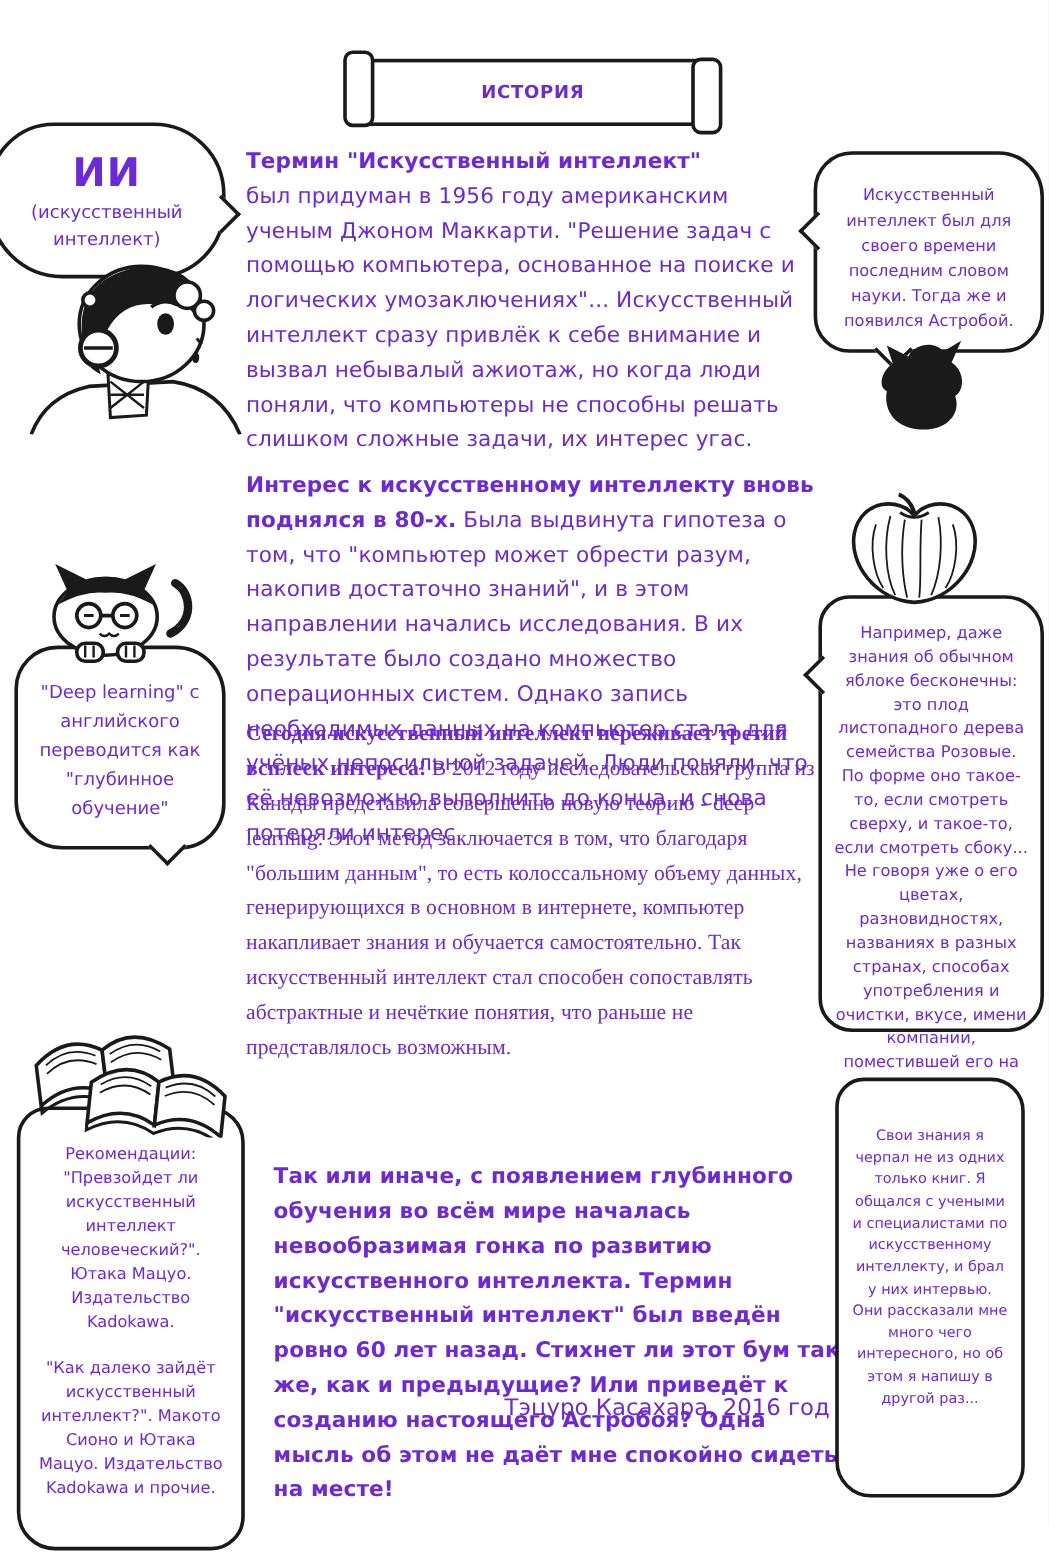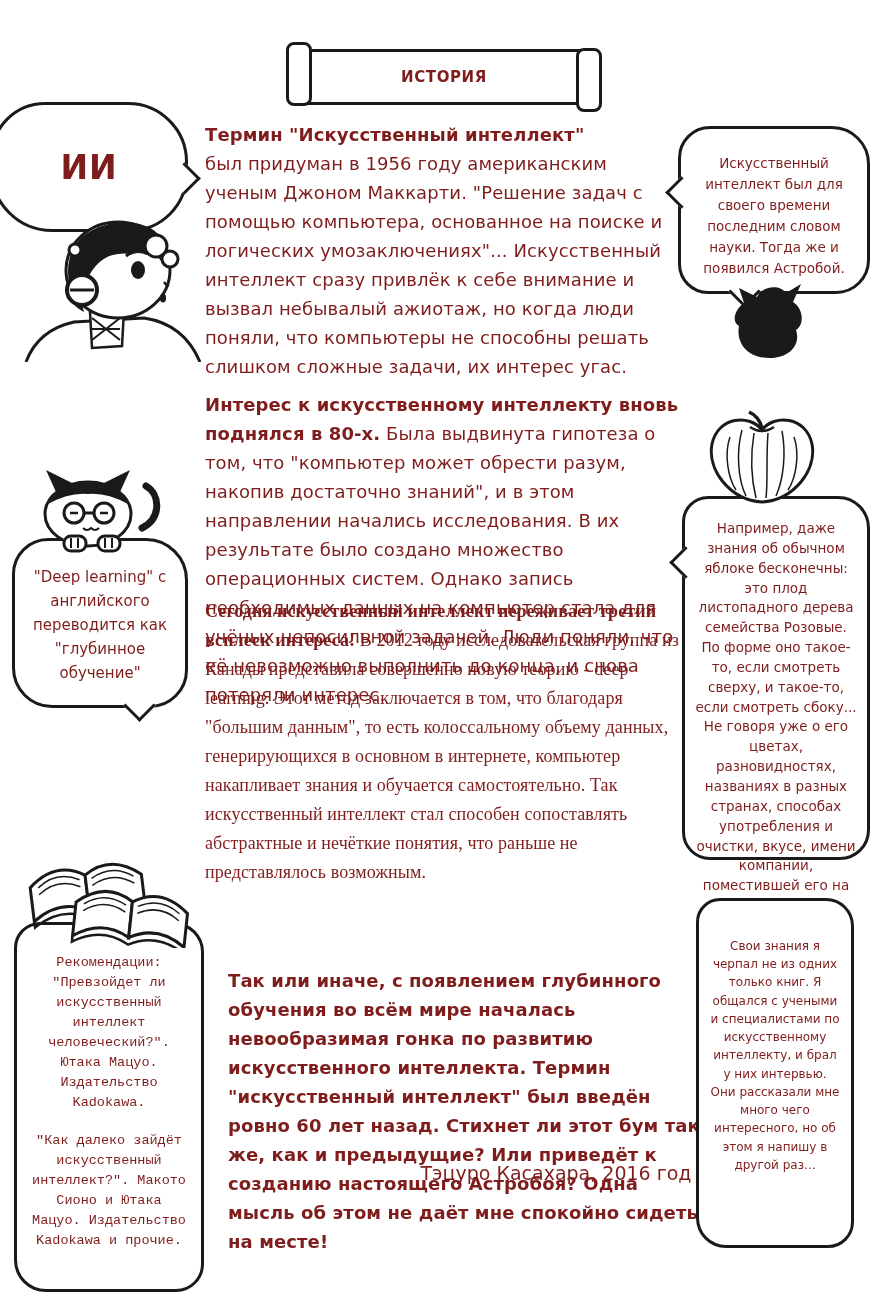--- a/index.html
+++ b/index.html
@@ -1,18 +1,18 @@
 <!DOCTYPE html>
 <html><head>
 <meta charset="utf-8">
 <style>
   html,body{margin:0;padding:0;background:#e8e8e8;}
   .page{
     position:relative;width:874px;height:1300px;margin:0 auto;
-    background:#ffffff;overflow:hidden;color:#7f1d1d;
+    background:#ffffff;overflow:hidden;color:#6d28d9;
     font-family:"DejaVu Sans",sans-serif;
   }
   
   .banner{position:absolute;left:286px;top:42px;width:316px;height:70px;}
   .roll{position:absolute;width:20px;height:58px;border:3px solid #1a1a1a;border-radius:8px;background:#fff;z-index:3;}
   .roll.l{left:0;top:0;}
   .roll.r{right:0;bottom:0;}
   .banner-body{
     position:absolute;left:12px;right:12px;top:7px;bottom:7px;
     border:3px solid #1a1a1a;background:#fff;z-index:2;
@@ -38,21 +38,21 @@
     display:flex;flex-direction:column;justify-content:center;gap:4px;padding:6px 14px;}
   .b-ai .hd{font-size:33px;font-weight:bold;letter-spacing:1px;}
   .b-ai .sub{font-size:15px;line-height:1.45;}
   .b-astro{left:678px;top:126px;width:192px;height:168px;border-radius:32px 38px 34px 30px;
     font-size:13.5px;line-height:1.55;padding:24px 12px;}
   .b-dl{left:12px;top:538px;width:176px;height:170px;border-radius:36px 42px 38px 40px;
     font-size:15px;line-height:1.6;padding:24px 10px;}
   .b-apple{left:682px;top:496px;width:188px;height:364px;border-radius:26px 32px 30px 28px;
     font-size:13.5px;line-height:1.47;padding:20px 10px;}
   .b-rec{left:14px;top:922px;width:190px;height:370px;border-radius:26px 30px 28px 32px;
-    font-size:13.5px;line-height:1.48;padding:28px 12px;font-family:Liberation Mono, monospace;}
+    font-size:13.5px;line-height:1.48;padding:28px 12px;}
   .b-rec .gap{height:18px;}
   .b-know{left:696px;top:898px;width:158px;height:350px;border-radius:24px 28px 26px 30px;
     font-size:12px;line-height:1.52;padding:36px 10px;}
   
   .illus{position:absolute;z-index:4;}
   .illus svg{display:block;}
 </style>
 </head>
 <body>
 
@@ -61,20 +61,21 @@
   <div class="banner">
     <div class="roll l"></div>
     <div class="roll r"></div>
     <div class="banner-body">
       <span>ИСТОРИЯ</span>
     </div>
   </div>
 
   <div class="bubble b-ai">
     <div class="hd">ИИ</div>
+    <div class="sub">(искусственный интеллект)</div>
     <div class="tail right" style="right:-11px;top:62px;"></div>
   </div>
 
   <div class="illus" style="left:18px;top:212px;">
     <svg width="190" height="150" viewBox="0 0 190 150">
       <path d="M8 150 Q20 118 56 110 L126 106 Q166 112 182 150" fill="#fff" stroke="#1a1a1a" stroke-width="3"></path>
       <path d="M72 100 L106 98 L104 134 L74 136 Z" fill="#fff" stroke="#1a1a1a" stroke-width="2.5"></path>
       <path d="M74 106 L102 128 M74 128 L102 106 M74 117 L102 117" stroke="#1a1a1a" stroke-width="2" fill="none"></path>
       <ellipse cx="100" cy="58" rx="52" ry="48" fill="#fff" stroke="#1a1a1a" stroke-width="3"></ellipse>
       <path d="M52 78 Q40 20 100 10 Q142 8 152 42 L146 54 Q136 34 113 42 Q86 38 72 62 Q60 82 66 100 Q50 92 52 78 Z" fill="#1a1a1a"></path>

